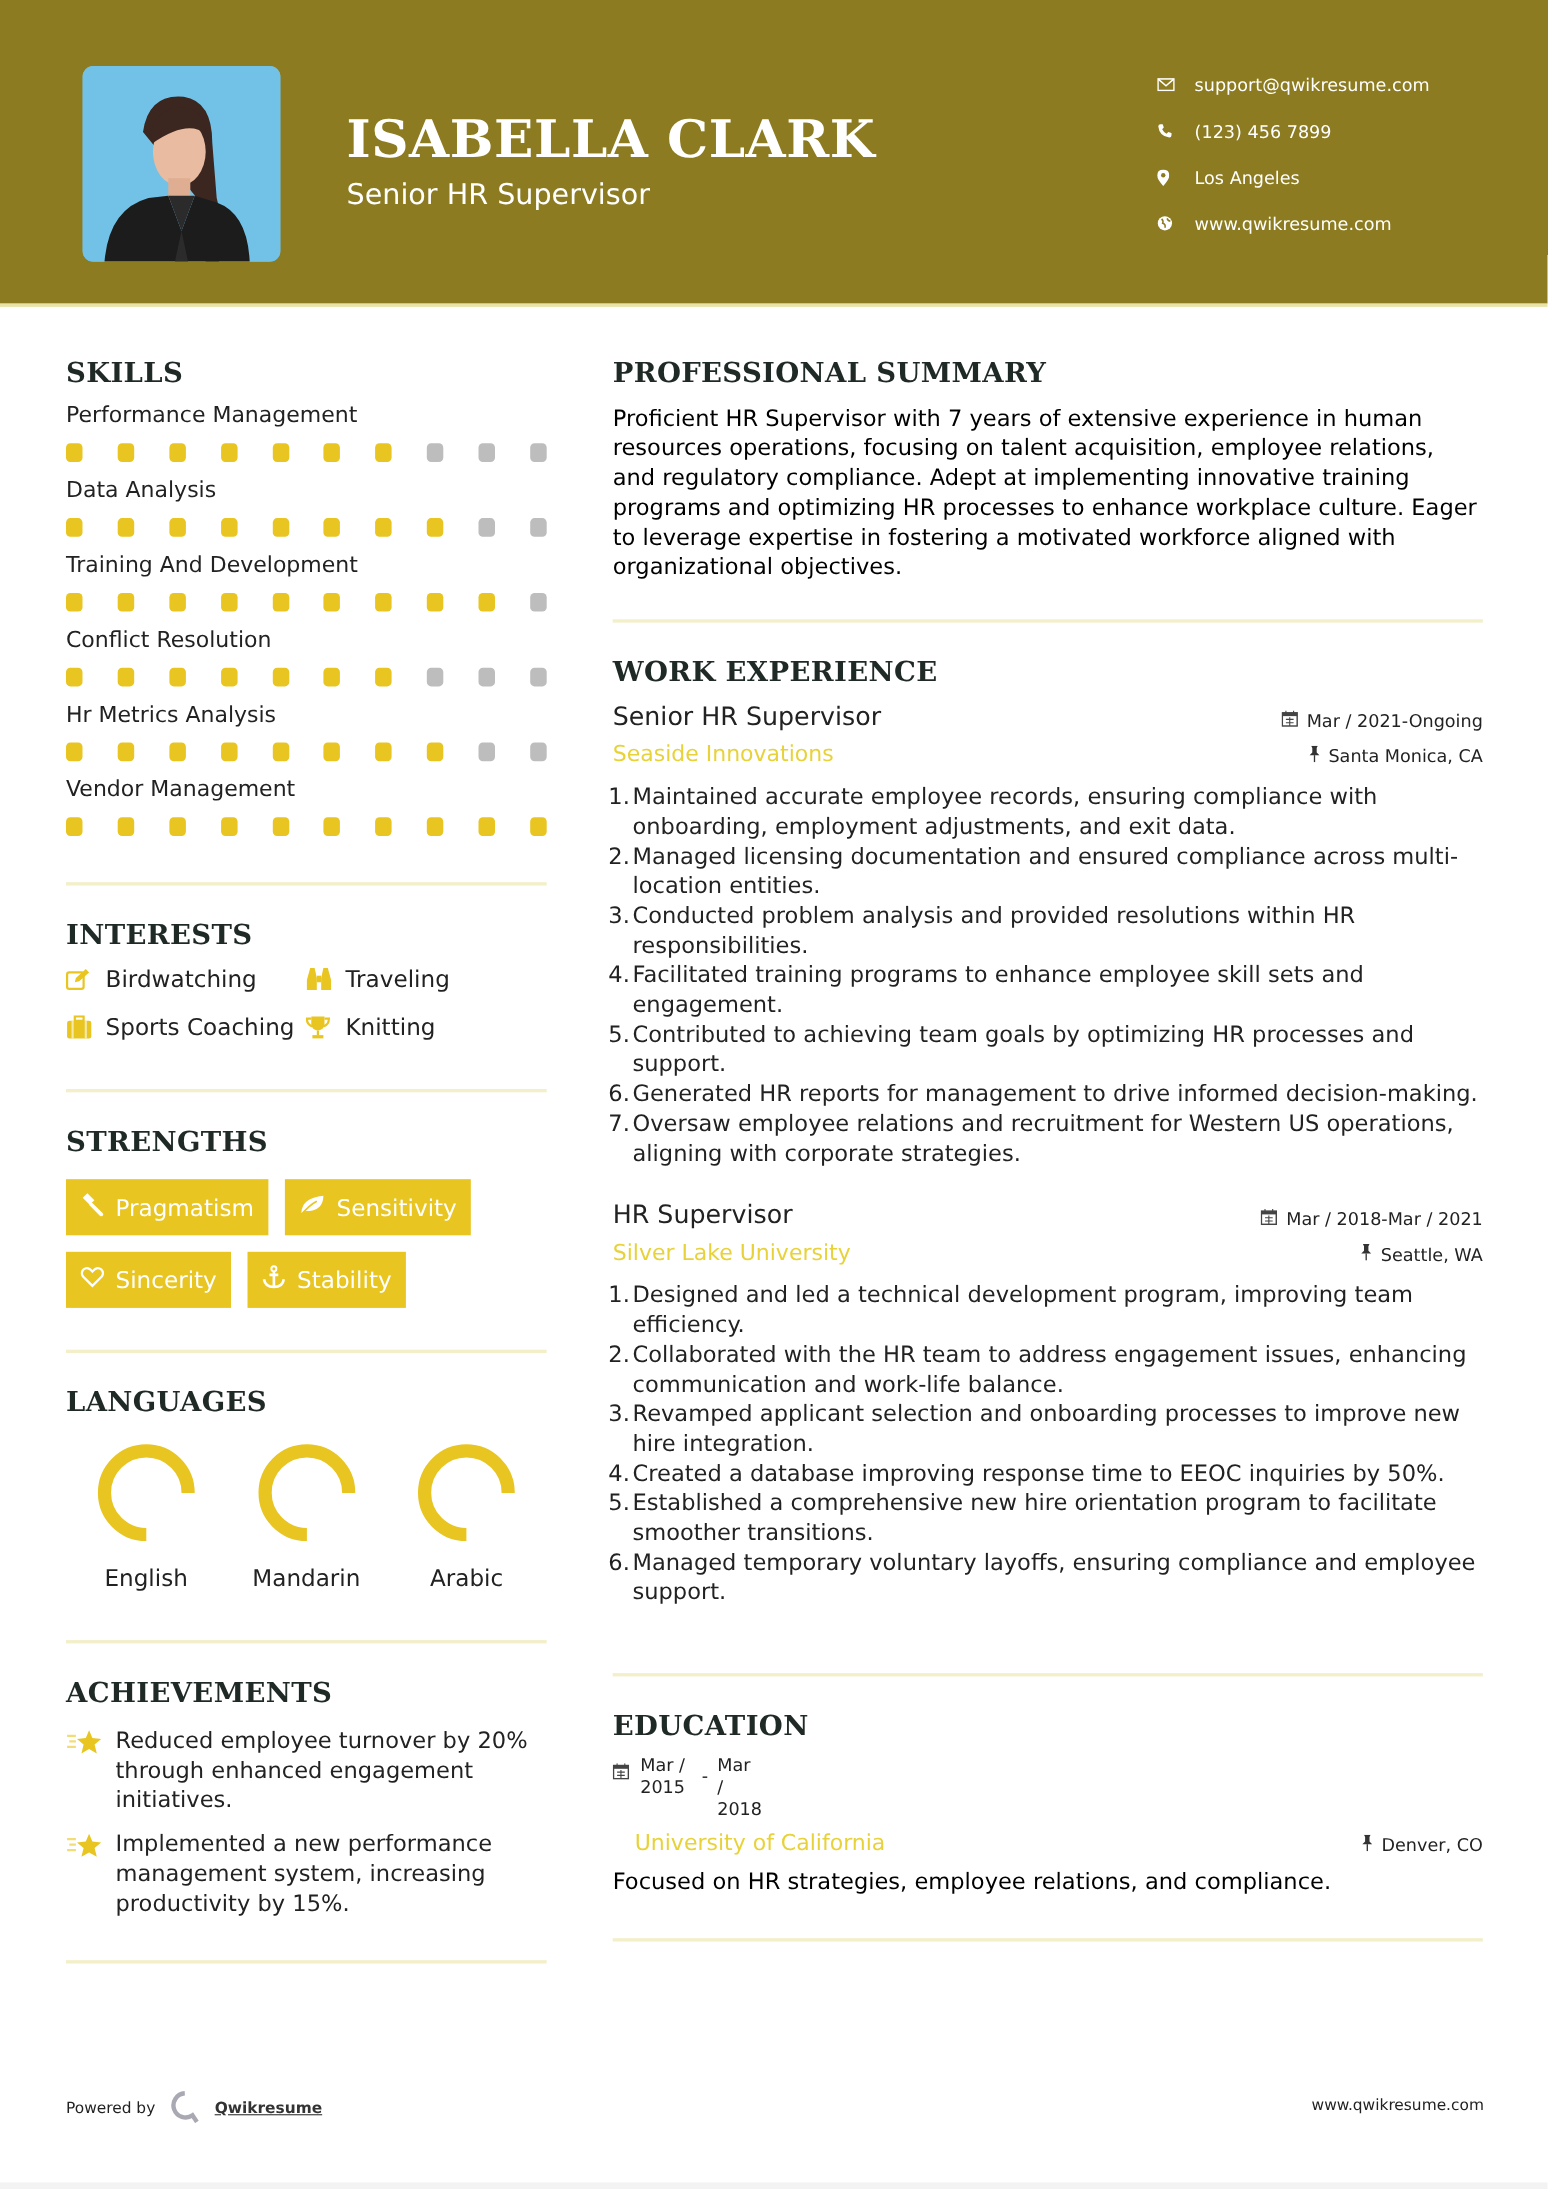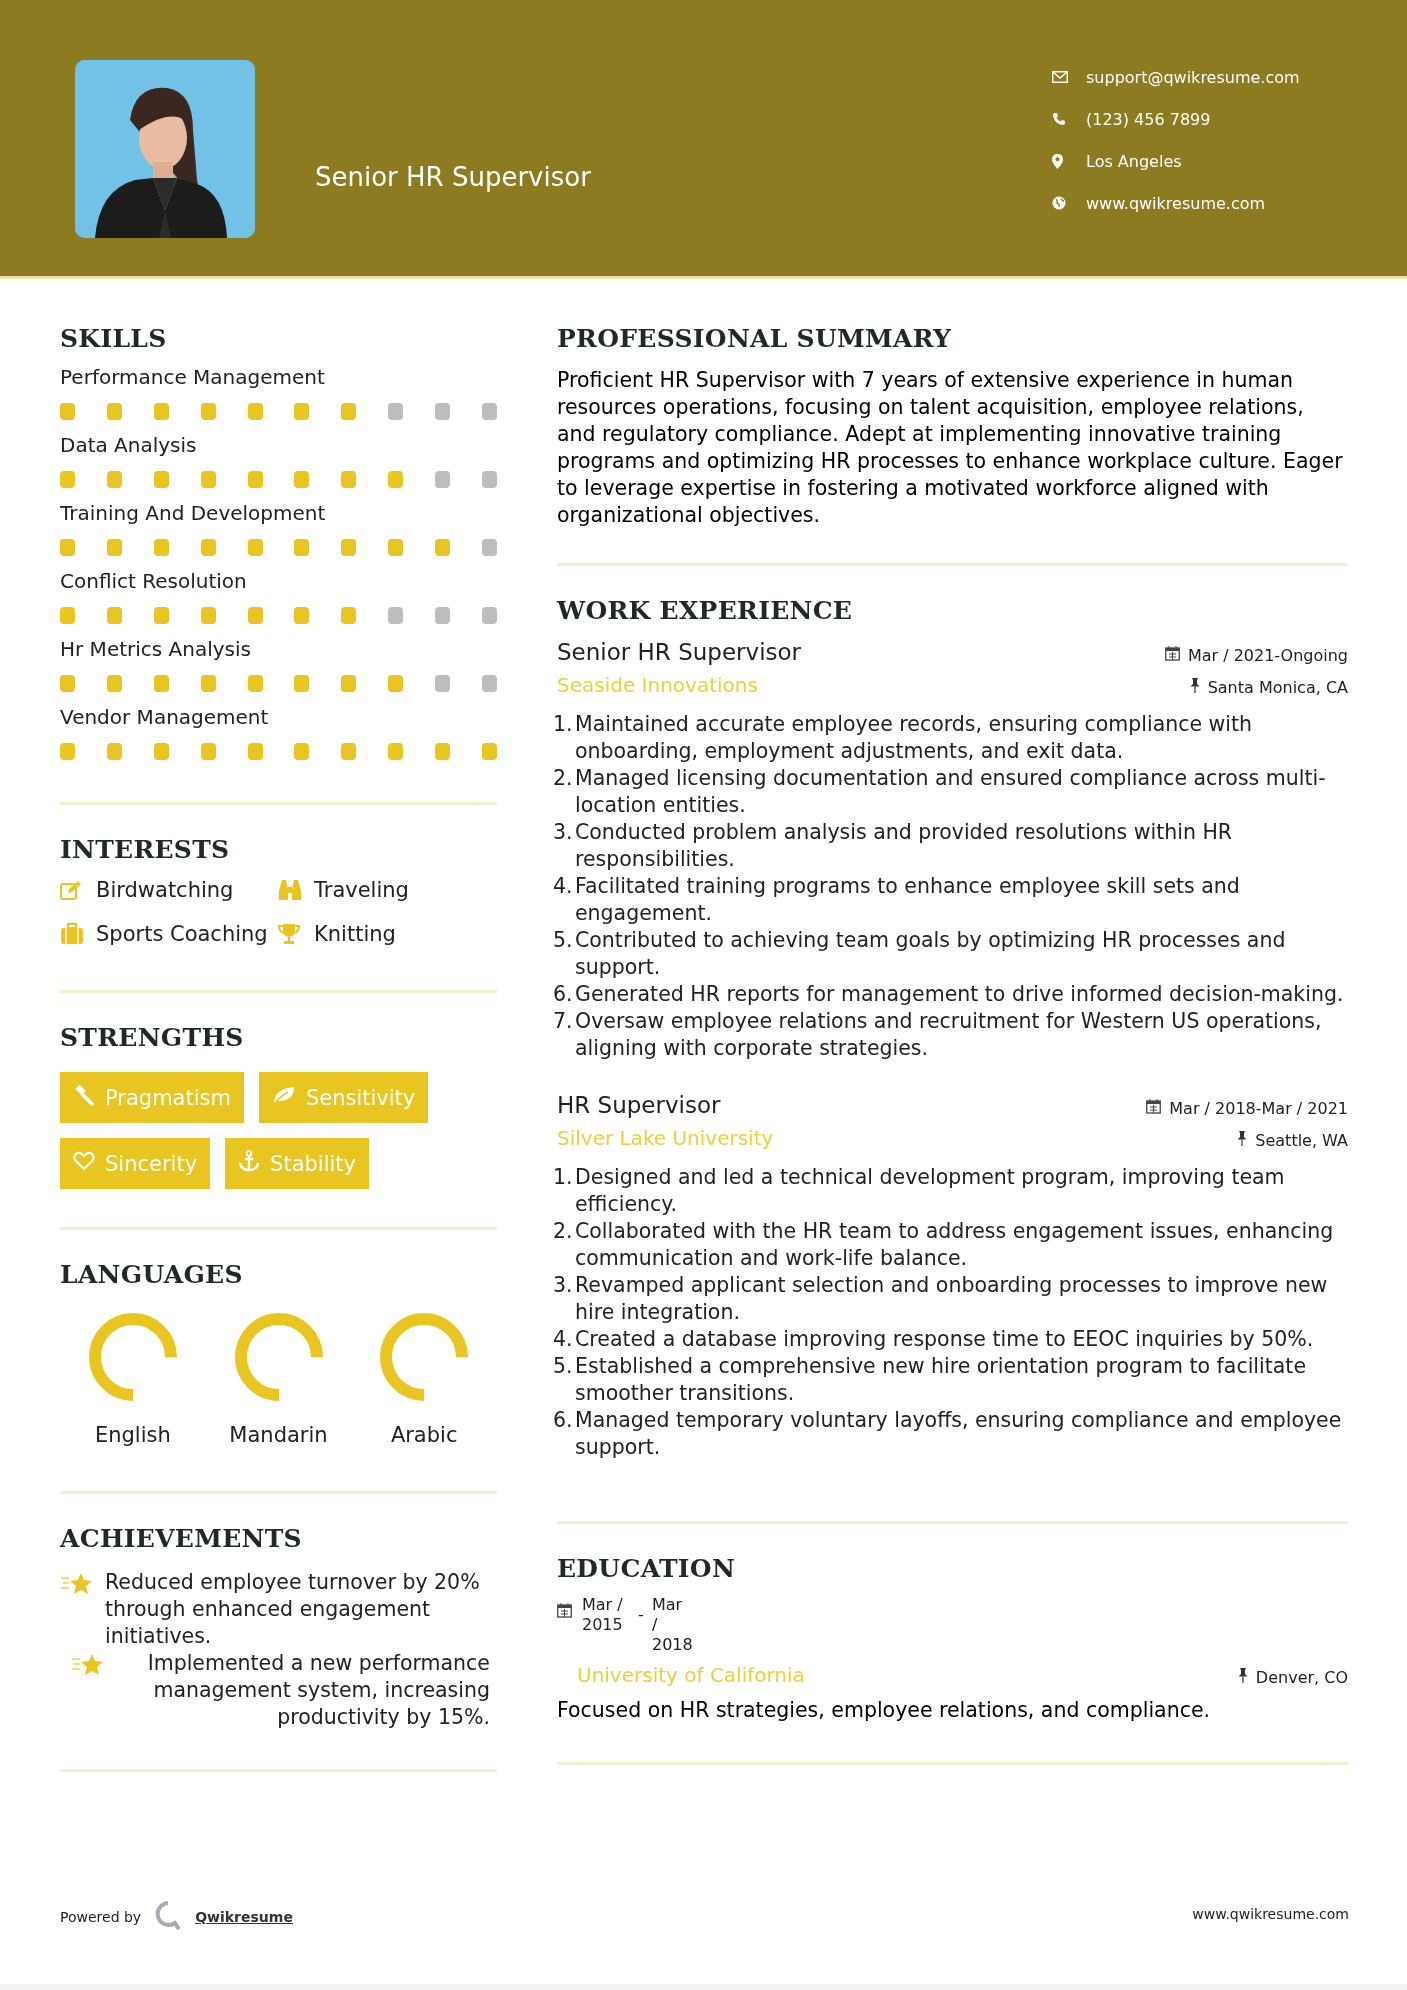--- a/index.html
+++ b/index.html
@@ -62,20 +62,21 @@
     <svg width="180" height="178" viewBox="0 0 180 178">
       <rect width="180" height="178" fill="#72c1e6"></rect>
       <path d="M55 60 Q60 25 92 28 Q118 32 118 70 L122 120 Q130 150 124 178 L112 178 Q110 140 104 120 Z" fill="#3b2620"></path>
       <ellipse cx="88" cy="78" rx="24" ry="31" fill="#e9bba0"></ellipse>
       <path d="M62 60 Q70 34 96 38 Q112 44 112 62 Q96 48 64 70 Z" fill="#3b2620"></path>
       <rect x="78" y="102" width="20" height="22" fill="#dfae92"></rect>
       <path d="M20 178 Q24 130 60 120 L78 118 L90 150 L102 118 L122 124 Q150 134 152 178 Z" fill="#1c1c1c"></path>
       <path d="M78 118 L90 150 L84 178 L96 178 L90 150 L102 118 Z" fill="#2b2b2b"></path>
     </svg>
   </div>
+  <div class="name">ISABELLA CLARK</div>
   <div class="title">Senior HR Supervisor</div>
 
   <div class="contacts">
     <div class="contact">
       <span class="ic">
         <svg width="16" height="12" viewBox="0 0 16 12">
             <rect x="0.75" y="0.75" width="14.5" height="10.5" fill="none" stroke="#fff" stroke-width="1.4"></rect>
             <path d="M1 1 L8 7 L15 1" fill="none" stroke="#fff" stroke-width="1.4"></path>
           </svg>
       </span>
@@ -312,21 +313,21 @@
   <div style="margin-top:2px;">
     <div class="ach">
       <span class="ic">
         <svg width="34" height="26" viewBox="0 0 34 26">
             <path d="M21 2 L24 9 L32 10 L26 15 L28 23 L21 19 L14 23 L16 15 L10 10 L18 9 Z" fill="#e8c520"></path>
             <path d="M1 7 L9 7 M3 12 L9 12 M1 17 L9 17" stroke="#e8c520" stroke-width="2" opacity="0.6"></path>
           </svg>
       </span>
       <span class="txt">Reduced employee turnover by 20% through enhanced engagement initiatives.</span>
     </div>
-    <div class="ach" style="margin-top:0;text-align:right;">
+    <div class="ach" style="margin-top:13px;">
       <span class="ic">
         <svg width="34" height="26" viewBox="0 0 34 26">
             <path d="M21 2 L24 9 L32 10 L26 15 L28 23 L21 19 L14 23 L16 15 L10 10 L18 9 Z" fill="#e8c520"></path>
             <path d="M1 7 L9 7 M3 12 L9 12 M1 17 L9 17" stroke="#e8c520" stroke-width="2" opacity="0.6"></path>
           </svg>
       </span>
       <span class="txt">Implemented a new performance management system, increasing productivity by 15%.</span>
     </div>
   </div>
 

